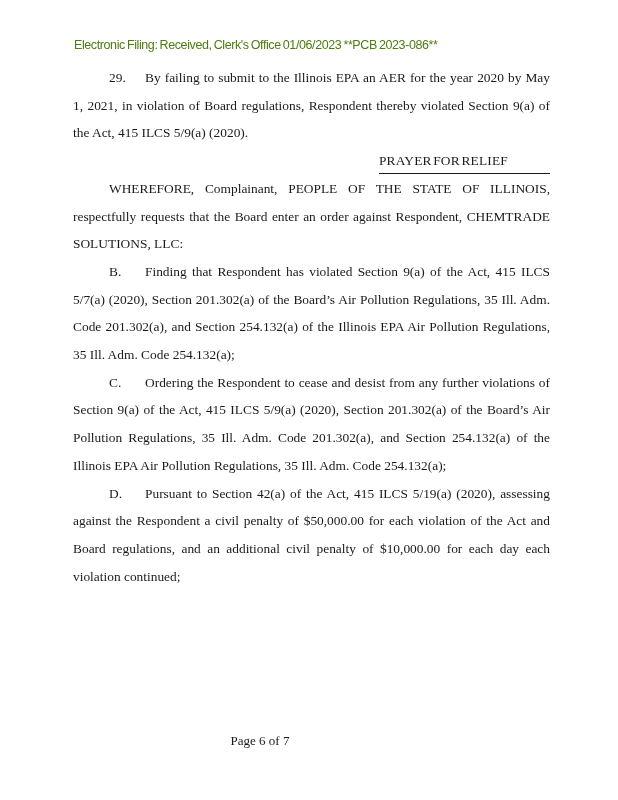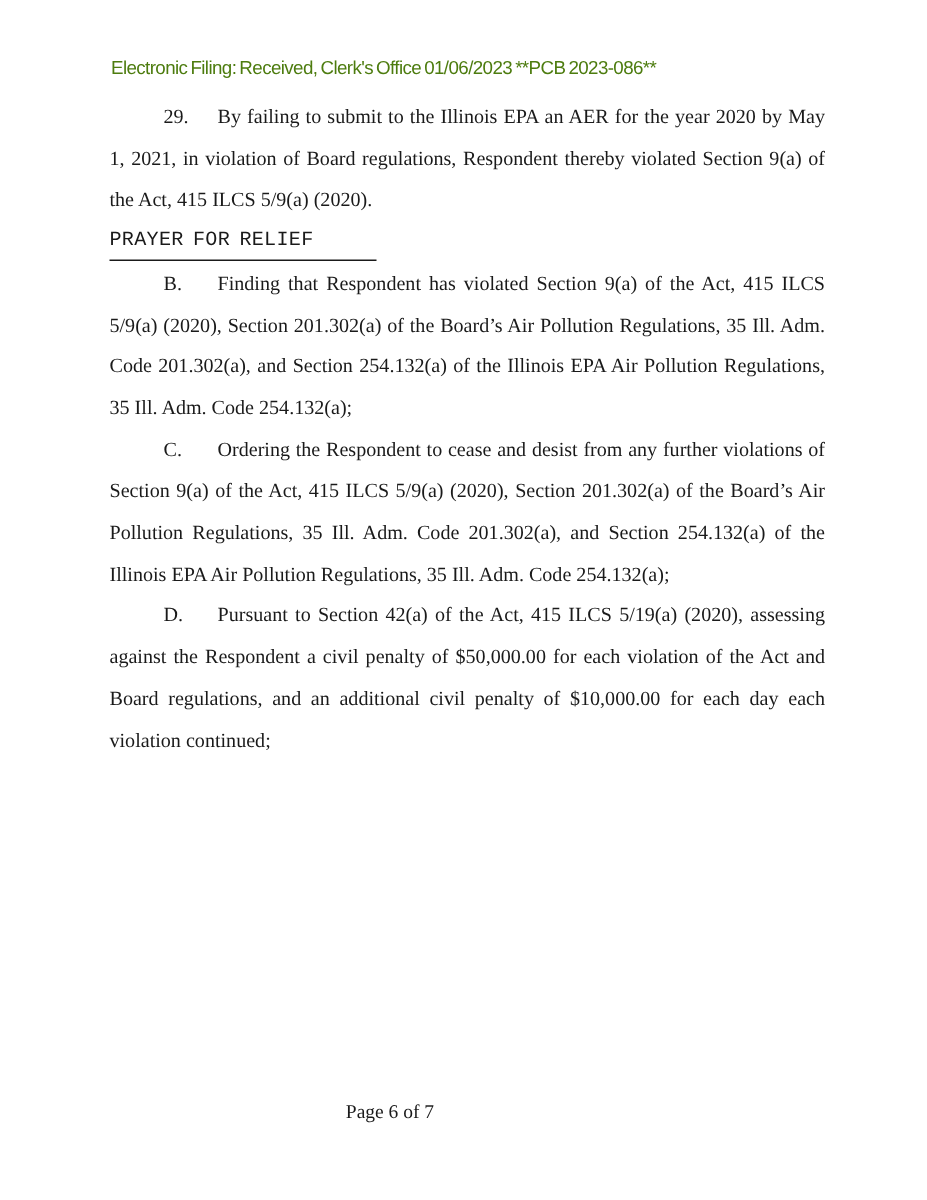--- a/index.html
+++ b/index.html
@@ -36,23 +36,22 @@
   .doc-body p { margin: 0; }
   .para {
     text-indent: 36px;
   }
   .para-label {
     display: inline-block;
     width: 36px;
     text-indent: 0;
   }
   .section-heading-row {
-    text-align: left;
+    text-align: right;
     text-indent: 0;
-    font-family: Liberation Mono, monospace;
   }
   .section-heading-text {
     display: inline-block;
     border-bottom: 1px solid #1a1a1a;
     padding-right: 42px;
     word-spacing: -2px;
     letter-spacing: 0.2px;
     line-height: 25px;
   }
   .page-footer {
@@ -68,23 +67,24 @@
 <body>
 
 <div class="filing-header">Electronic Filing: Received, Clerk's Office 01/06/2023 **PCB 2023-086**</div>
 
 <div class="doc-body">
 
   <p class="para"><span class="para-label">29.</span><span>By failing to submit to the Illinois EPA an AER for the year 2020 by May 1, 2021, in violation of Board regulations, Respondent thereby violated Section 9(a) of the Act, 415 ILCS 5/9(a) (2020).</span></p>
 
   <p class="section-heading-row"><span class="section-heading-text">PRAYER FOR RELIEF</span></p>
 
+  <p class="para">WHEREFORE, Complainant, PEOPLE OF THE STATE OF ILLINOIS, respectfully requests that the Board enter an order against Respondent, CHEMTRADE SOLUTIONS, LLC:</p>
 
 
-  <p class="para"><span class="para-label">B.</span><span>Finding that Respondent has violated Section 9(a) of the Act, 415 ILCS 5/9(a) (2020), Section 201.302(a) of the Board’s Air Pollution Regulations, 35 Ill. Adm. Code 201.302(a), and Section 254.132(a) of the Illinois EPA Air Pollution Regulations, 35 Ill. Adm. Code 254.132(a);</span></p>
+  <p class="para"><span class="para-label">B.</span><span>Finding that Respondent has violated Section 9(a) of the Act, 415 ILCS 5/7(a) (2020), Section 201.302(a) of the Board’s Air Pollution Regulations, 35 Ill. Adm. Code 201.302(a), and Section 254.132(a) of the Illinois EPA Air Pollution Regulations, 35 Ill. Adm. Code 254.132(a);</span></p>
 
   <p class="para"><span class="para-label">C.</span><span>Ordering the Respondent to cease and desist from any further violations of Section 9(a) of the Act, 415 ILCS 5/9(a) (2020), Section 201.302(a) of the Board’s Air Pollution Regulations, 35 Ill. Adm. Code 201.302(a), and Section 254.132(a) of the Illinois EPA Air Pollution Regulations, 35 Ill. Adm. Code 254.132(a);</span></p>
 
   <p class="para"><span class="para-label">D.</span><span>Pursuant to Section 42(a) of the Act, 415 ILCS 5/19(a) (2020), assessing against the Respondent a civil penalty of $50,000.00 for each violation of the Act and Board regulations, and an additional civil penalty of $10,000.00 for each day each violation continued;</span></p>
 
 
 </div>
 
 <div class="page-footer">Page 6 of 7</div>
 

